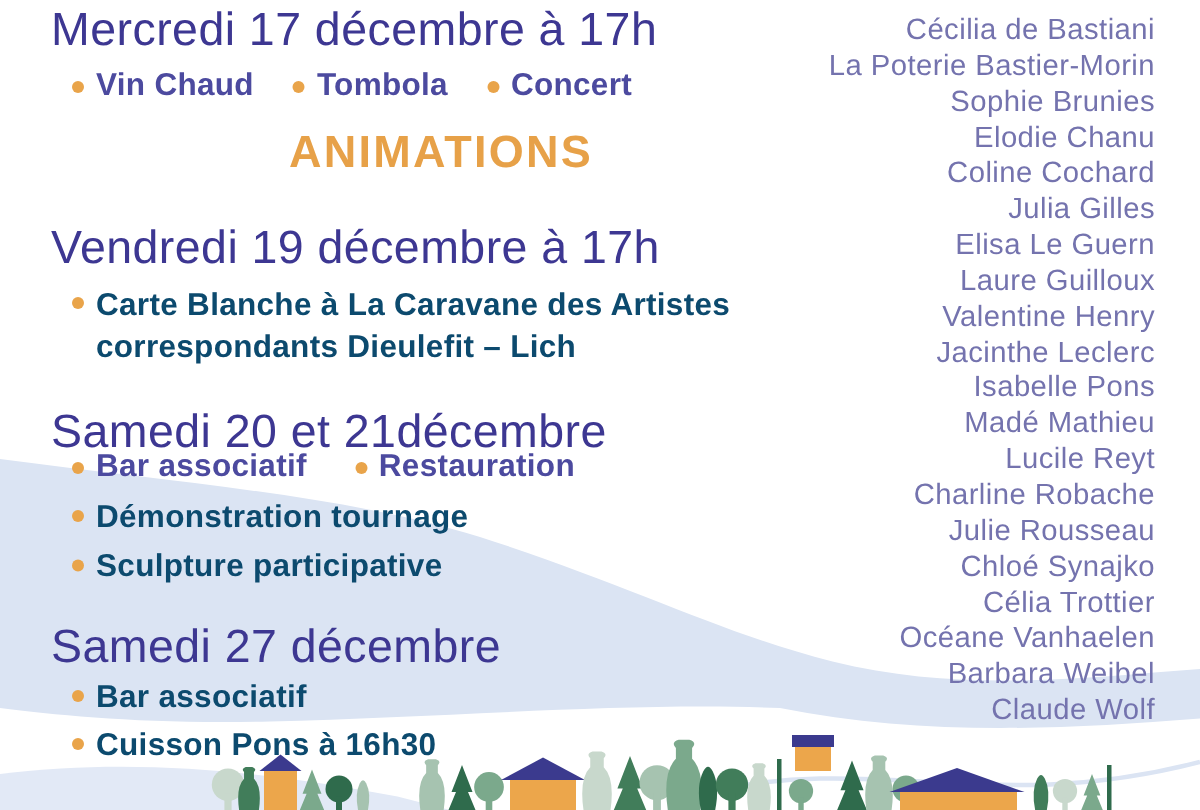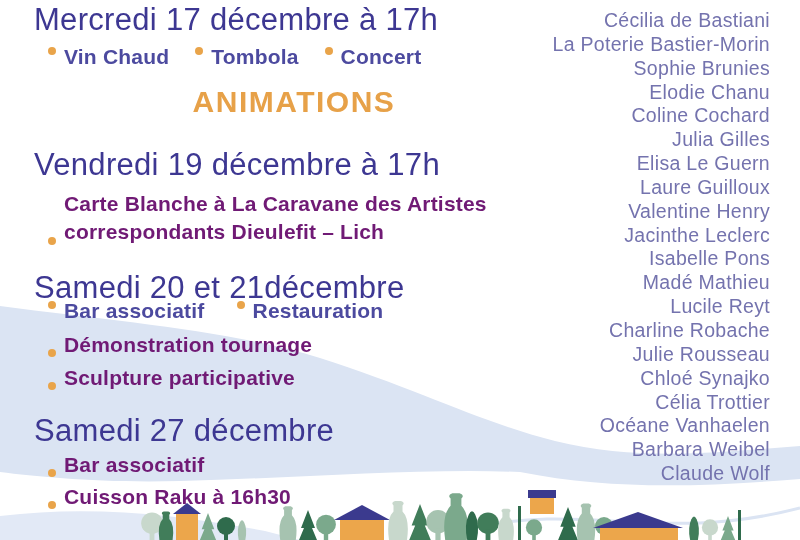--- a/index.html
+++ b/index.html
@@ -14,29 +14,29 @@
 
   
   .left-col{position:absolute;left:34px;top:0;width:488px;z-index:2;}
   .evt-title{
     position:absolute;left:0;
     font-size:31px;font-weight:400;letter-spacing:.3px;
     color:#3d3792;white-space:nowrap;
   }
   .bullet-row{position:absolute;left:14px;display:flex;gap:26px;}
   .bullet-item{
-    display:flex;
+    display:flex;align-items:center;
     font-size:21px;font-weight:700;letter-spacing:.2px;color:#4c4a9f;white-space:nowrap;
   }
   .dot{
     width:8px;height:8px;border-radius:50%;
     background:#e9a44a;margin-right:8px;flex:0 0 auto;margin-top:2px;
   }
-  .bullet-line{position:absolute;left:14px;display:flex;align-items:flex-end;
-    font-size:21px;font-weight:700;letter-spacing:.2px;color:#701a75;}
+  .bullet-line{position:absolute;left:14px;display:flex;align-items:flex-start;
+    font-size:21px;font-weight:700;letter-spacing:.2px;color:#0c4a6e;}
   .bullet-line .dot{margin-top:8px;}
   .bullet-wrap{width:450px;line-height:27.5px;white-space:normal;}
   .animations{
     position:absolute;left:0;width:520px;text-align:center;
     font-size:30px;font-weight:700;letter-spacing:1.5px;
     color:#e7a148;
   }
 
   
   .names-col{
@@ -156,21 +156,21 @@
   </div>
 
   <div class="evt-title" style="top:413px">Samedi 27 décembre</div>
 
   <div class="bullet-line" style="top:453px">
     <span class="dot" style="margin-top:7px"></span>
     <span>Bar associatif</span>
   </div>
   <div class="bullet-line" style="top:485px">
     <span class="dot" style="margin-top:7px"></span>
-    <span>Cuisson Raku à 16h30</span>
+    <span>Cuisson Pons à 16h30</span>
   </div>
 </div>
 
 <div class="names-col">
   <div class="name-line">Cécilia de Bastiani</div>
   <div class="name-line">La Poterie Bastier-Morin</div>
   <div class="name-line">Sophie Brunies</div>
   <div class="name-line">Elodie Chanu</div>
   <div class="name-line">Coline Cochard</div>
   <div class="name-line">Julia Gilles</div>

